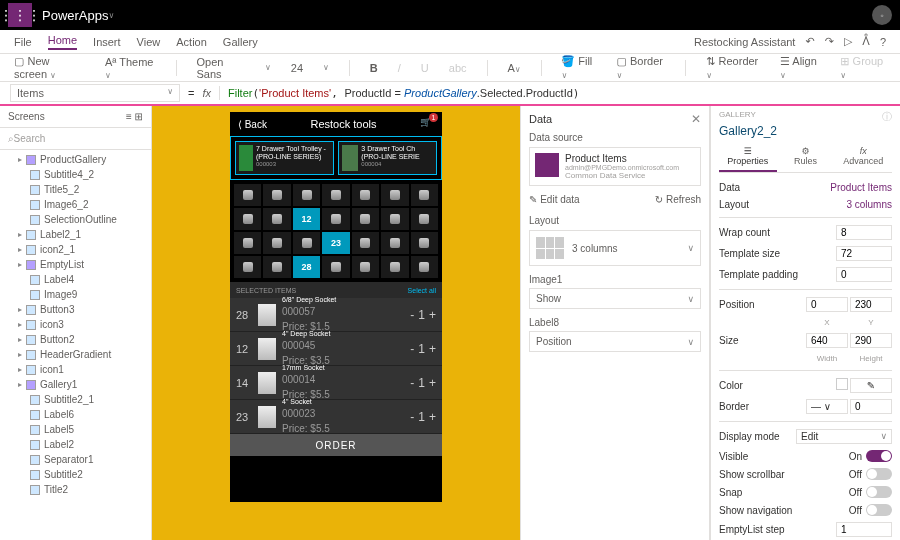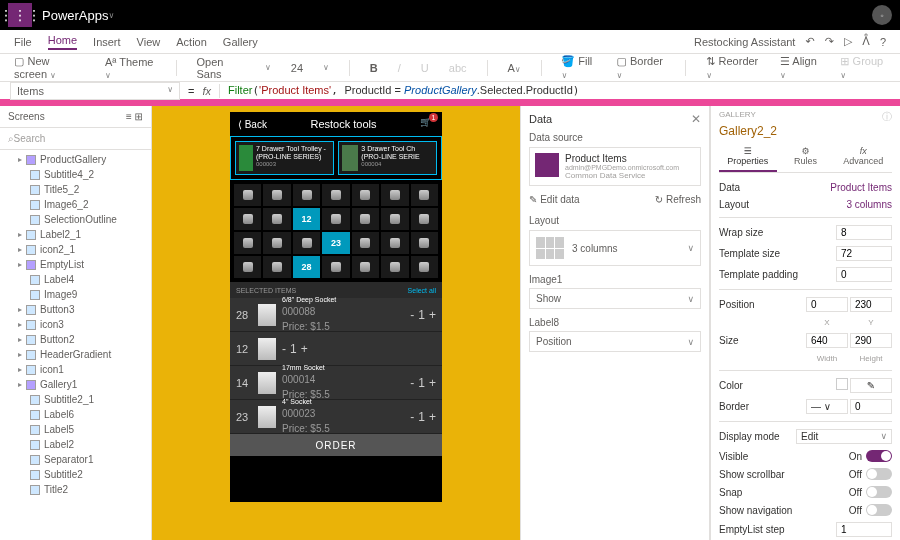--- a/index.html
+++ b/index.html
@@ -6,21 +6,21 @@
 body{width:900px;height:540px;overflow:hidden;background:#f3f2f1;font-size:11px;color:#323130}
 .titlebar{height:30px;background:#000;color:#fff;display:flex;align-items:center;padding:0 8px}
 .waffle{width:24px;height:24px;background:#742774;display:flex;align-items:center;justify-content:center;color:#fff;font-size:14px}
 .app-title{margin-left:10px;font-size:13px}
 .av{margin-left:auto;width:20px;height:20px;border-radius:50%;background:#555;color:#ccc;display:flex;align-items:center;justify-content:center;font-size:10px}
 .menubar{height:24px;background:#fff;border-bottom:1px solid #e1dfdd;display:flex;align-items:center;padding:0 14px;gap:16px;font-size:11px;color:#605e5c}
 .menubar .sel{color:#742774;border-bottom:2px solid #742774;padding-bottom:2px}
 .menubar .rt{margin-left:auto;display:flex;gap:10px;align-items:center}
 .toolbar{height:28px;background:#fff;border-bottom:1px solid #e1dfdd;display:flex;align-items:center;padding:0 14px;gap:20px;font-size:11px;color:#605e5c}
 .toolbar .sep{width:1px;height:16px;background:#e1dfdd}
-.formula{height:24px;background:#fff;border-bottom:7px solid #ec4899;display:flex;align-items:center;padding:0 10px;gap:8px;font-size:11px}
+.formula{height:24px;background:#fff;border-bottom:2px solid #ec4899;display:flex;align-items:center;padding:0 10px;gap:8px;font-size:11px}
 .formula .propname{width:170px;border:1px solid #e1dfdd;padding:2px 6px;color:#605e5c}
 .formula .fx{font-style:italic;color:#605e5c}
 .formula .code{font-family:Consolas,monospace;font-size:11px}
 .formula .fn{color:#107c10}
 .formula .str{color:#a31515}
 .formula .id{font-style:italic;color:#0451a5}
 .main{display:flex;height:434px}
 .tree{width:152px;background:#fff;border-right:1px solid #e1dfdd;overflow:hidden}
 .tree-h{height:22px;display:flex;align-items:center;justify-content:space-between;padding:0 8px;border-bottom:1px solid #e1dfdd;font-size:10px;color:#605e5c}
 .search{height:22px;border-bottom:1px solid #e1dfdd;display:flex;align-items:center;padding:0 8px;color:#a19f9d;font-size:10px}
@@ -64,21 +64,21 @@
 .ds-t div:first-child{font-size:10px;color:#323130}
 .ds-t div:nth-child(2){font-size:7px;color:#a19f9d}
 .ds-t div:nth-child(3){font-size:8px;color:#a19f9d}
 .row{display:flex;justify-content:space-between;align-items:center;padding:4px 0}
 .lay{border:1px solid #e1dfdd;padding:6px;display:flex;align-items:center;gap:8px;margin:4px 0}
 .lay-ic{width:28px;height:22px;display:grid;grid-template-columns:repeat(3,1fr);gap:1px}
 .lay-ic span{background:#ccc}
 .dd{border:1px solid #e1dfdd;padding:4px 6px;display:flex;justify-content:space-between;align-items:center;margin:3px 0;width:100%}
 .props{width:190px;background:#fff;border-left:1px solid #e1dfdd;padding:4px 8px;font-size:10px;overflow:hidden}
 .props .gsec{font-size:8px;color:#a19f9d}
-.props .gnm{font-size:12px;color:#a16207;margin-bottom:4px}
+.props .gnm{font-size:12px;color:#0c4a6e;margin-bottom:4px}
 .tabs{display:flex;border-bottom:1px solid #e1dfdd;margin-bottom:6px}
 .tab{flex:1;text-align:center;padding:4px 0;font-size:9px;color:#605e5c}
 .tab.act{border-bottom:2px solid #742774;color:#323130}
 .pr{display:flex;justify-content:space-between;align-items:center;padding:3px 0;font-size:10px}
 .pr .lnk{color:#742774}
 .inp{border:1px solid #e1dfdd;padding:1px 4px;width:56px;text-align:left;font-size:10px}
 .twin{display:flex;gap:2px}
 .twin .inp{width:42px}
 .twin-lbl{display:flex;gap:2px}
 .twin-lbl span{width:42px;text-align:center;font-size:8px;color:#a19f9d}
@@ -292,28 +292,33 @@
       <div class="sel-hdr">
           <span>SELECTED ITEMS</span>
           <span>Select all</span>
         </div>
       <div id="sel-list">
           <div class="li">
             <span class="n">28</span>
             <span class="img"></span>
             <div class="inf">
               <div>6/8" Deep Socket</div>
-              <div class="pr">000088</div>
+              <div class="pr">000057</div>
               <div class="pr">Price: $1.5</div>
             </div>
             <div class="qty"><span>-</span> 1 <span>+</span></div>
           </div>
           <div class="li">
             <span class="n">12</span>
             <span class="img"></span>
+            <div class="inf">
+              <div>4" Deep Socket</div>
+              <div class="pr">000045</div>
+              <div class="pr">Price: $3.5</div>
+            </div>
             <div class="qty"><span>-</span> 1 <span>+</span></div>
           </div>
           <div class="li">
             <span class="n">14</span>
             <span class="img"></span>
             <div class="inf">
               <div>17mm Socket</div>
               <div class="pr">000014</div>
               <div class="pr">Price: $5.5</div>
             </div>
@@ -391,21 +396,21 @@
     <div class="pr">
         <span>Data</span>
         <span class="lnk">Product Items</span>
       </div>
     <div class="pr">
         <span>Layout</span>
         <span class="lnk">3 columns</span>
       </div>
     <div style="height:1px;background:#e1dfdd;margin:4px 0"></div>
     <div class="pr">
-        <span>Wrap size</span>
+        <span>Wrap count</span>
         <input class="inp" value="8" style="">
       </div>
     <div class="pr">
         <span>Template size</span>
         <input class="inp" value="72" style="">
       </div>
     <div class="pr">
         <span>Template padding</span>
         <input class="inp" value="0" style="">
       </div>

